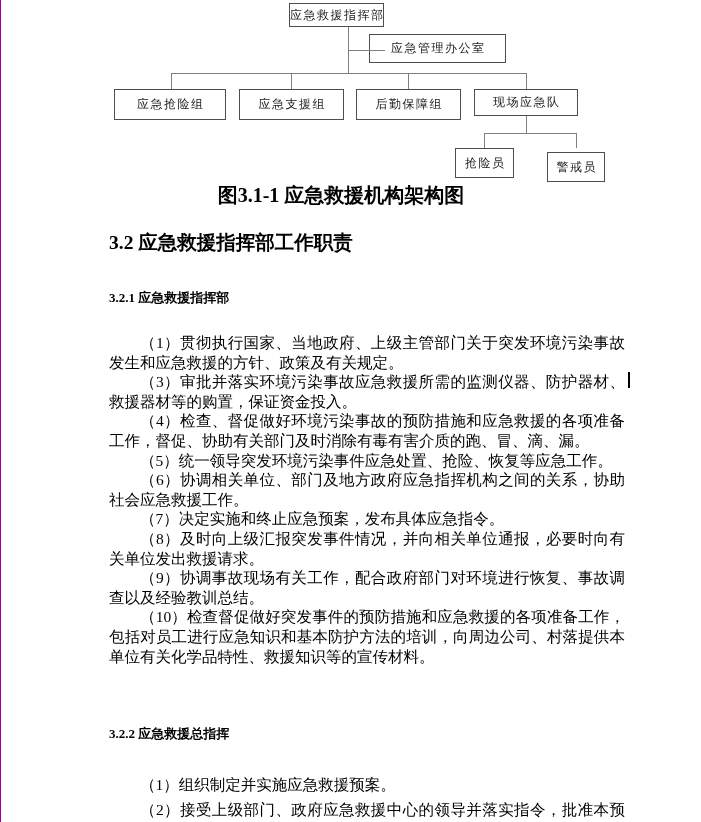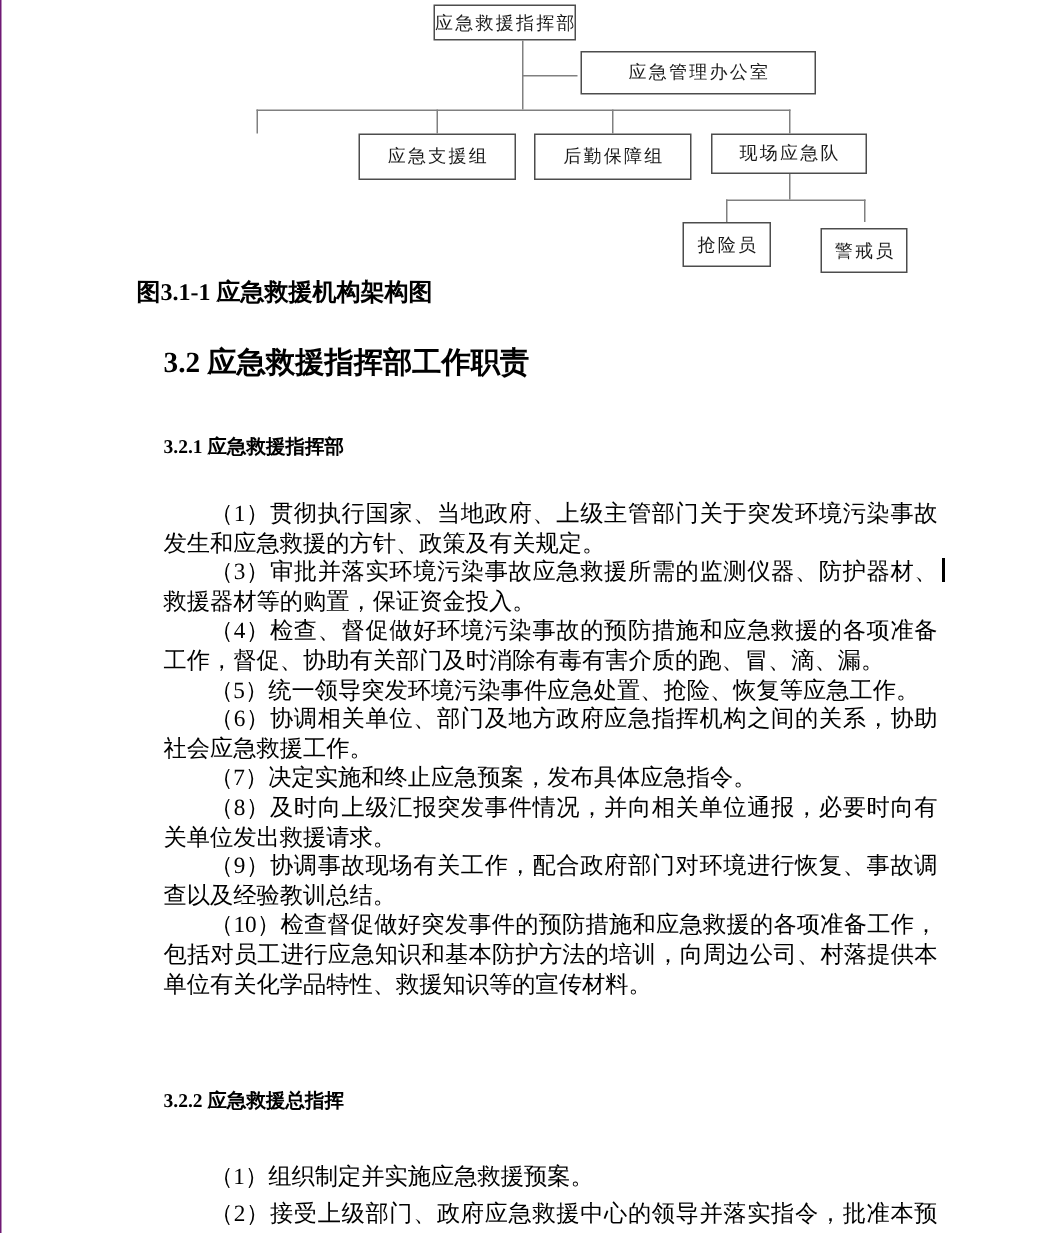--- a/index.html
+++ b/index.html
@@ -23,21 +23,21 @@
     display: flex;
     align-items: center;
     justify-content: center;
     font-size: 12px;
     letter-spacing: 1.5px;
     text-indent: 1.5px;
     color: #1a1a1a;
     white-space: nowrap;
   }
   .n-hq       { left: 288px; top: 3px;   width: 95px;  height: 24px; }
-  .n-office   { left: 386px; top: 34px;  width: 157px; height: 29px; }
+  .n-office   { left: 368px; top: 34px;  width: 137px; height: 29px; }
   .n-g1       { left: 113px; top: 89px;  width: 112px; height: 31px; }
   .n-g2       { left: 238px; top: 89px;  width: 105px; height: 31px; }
   .n-g3       { left: 355px; top: 89px;  width: 105px; height: 31px; }
   .n-g4       { left: 473px; top: 89px;  width: 104px; height: 27px; }
   .n-p1       { left: 454px; top: 148px; width: 59px;  height: 30px; }
   .n-p2       { left: 546px; top: 152px; width: 58px;  height: 30px; }
   .cline { position: absolute; background: #808080; }
   .l-vmain  { left: 347px; top: 27px;  width: 1px;  height: 46px; }
   .l-hoff   { left: 347px; top: 50px;  width: 37px; height: 1px; }
   .l-hrow2  { left: 170px; top: 73px;  width: 356px; height: 1px; }
@@ -46,22 +46,23 @@
   .l-d3     { left: 407px; top: 73px;  width: 1px; height: 16px; }
   .l-d4     { left: 525px; top: 73px;  width: 1px; height: 16px; }
   .l-vfield { left: 525px; top: 116px; width: 1px; height: 17px; }
   .l-hrow3  { left: 483px; top: 133px; width: 93px; height: 1px; }
   .l-d5     { left: 483px; top: 133px; width: 1px; height: 15px; }
   .l-d6     { left: 575px; top: 133px; width: 1px; height: 15px; }
   
   .caption {
     margin: 3px 0 0 90px;
     width: 500px;
+    text-align: center;
     font-weight: bold;
-    font-size: 16px;
+    font-size: 20px;
     line-height: 15px;
   }
   .h2 {
     margin: 27px 0 0 108px;
     font-size: 19.5px;
     font-weight: bold;
     line-height: 25px;
   }
   .h3 {
     margin: 32px 0 0 108px;
@@ -97,20 +98,21 @@
   }
 </style>
 </head>
 <body>
 
 <div class="page">
 
   <div class="org-chart">
     <div class="node n-hq">应急救援指挥部</div>
     <div class="node n-office">应急管理办公室</div>
+    <div class="node n-g1">应急抢险组</div>
     <div class="node n-g2">应急支援组</div>
     <div class="node n-g3">后勤保障组</div>
     <div class="node n-g4">现场应急队</div>
     <div class="node n-p1">抢险员</div>
     <div class="node n-p2">警戒员</div>
 
     <div class="cline l-vmain"></div>
     <div class="cline l-hoff"></div>
     <div class="cline l-hrow2"></div>
     <div class="cline l-d1"></div>

